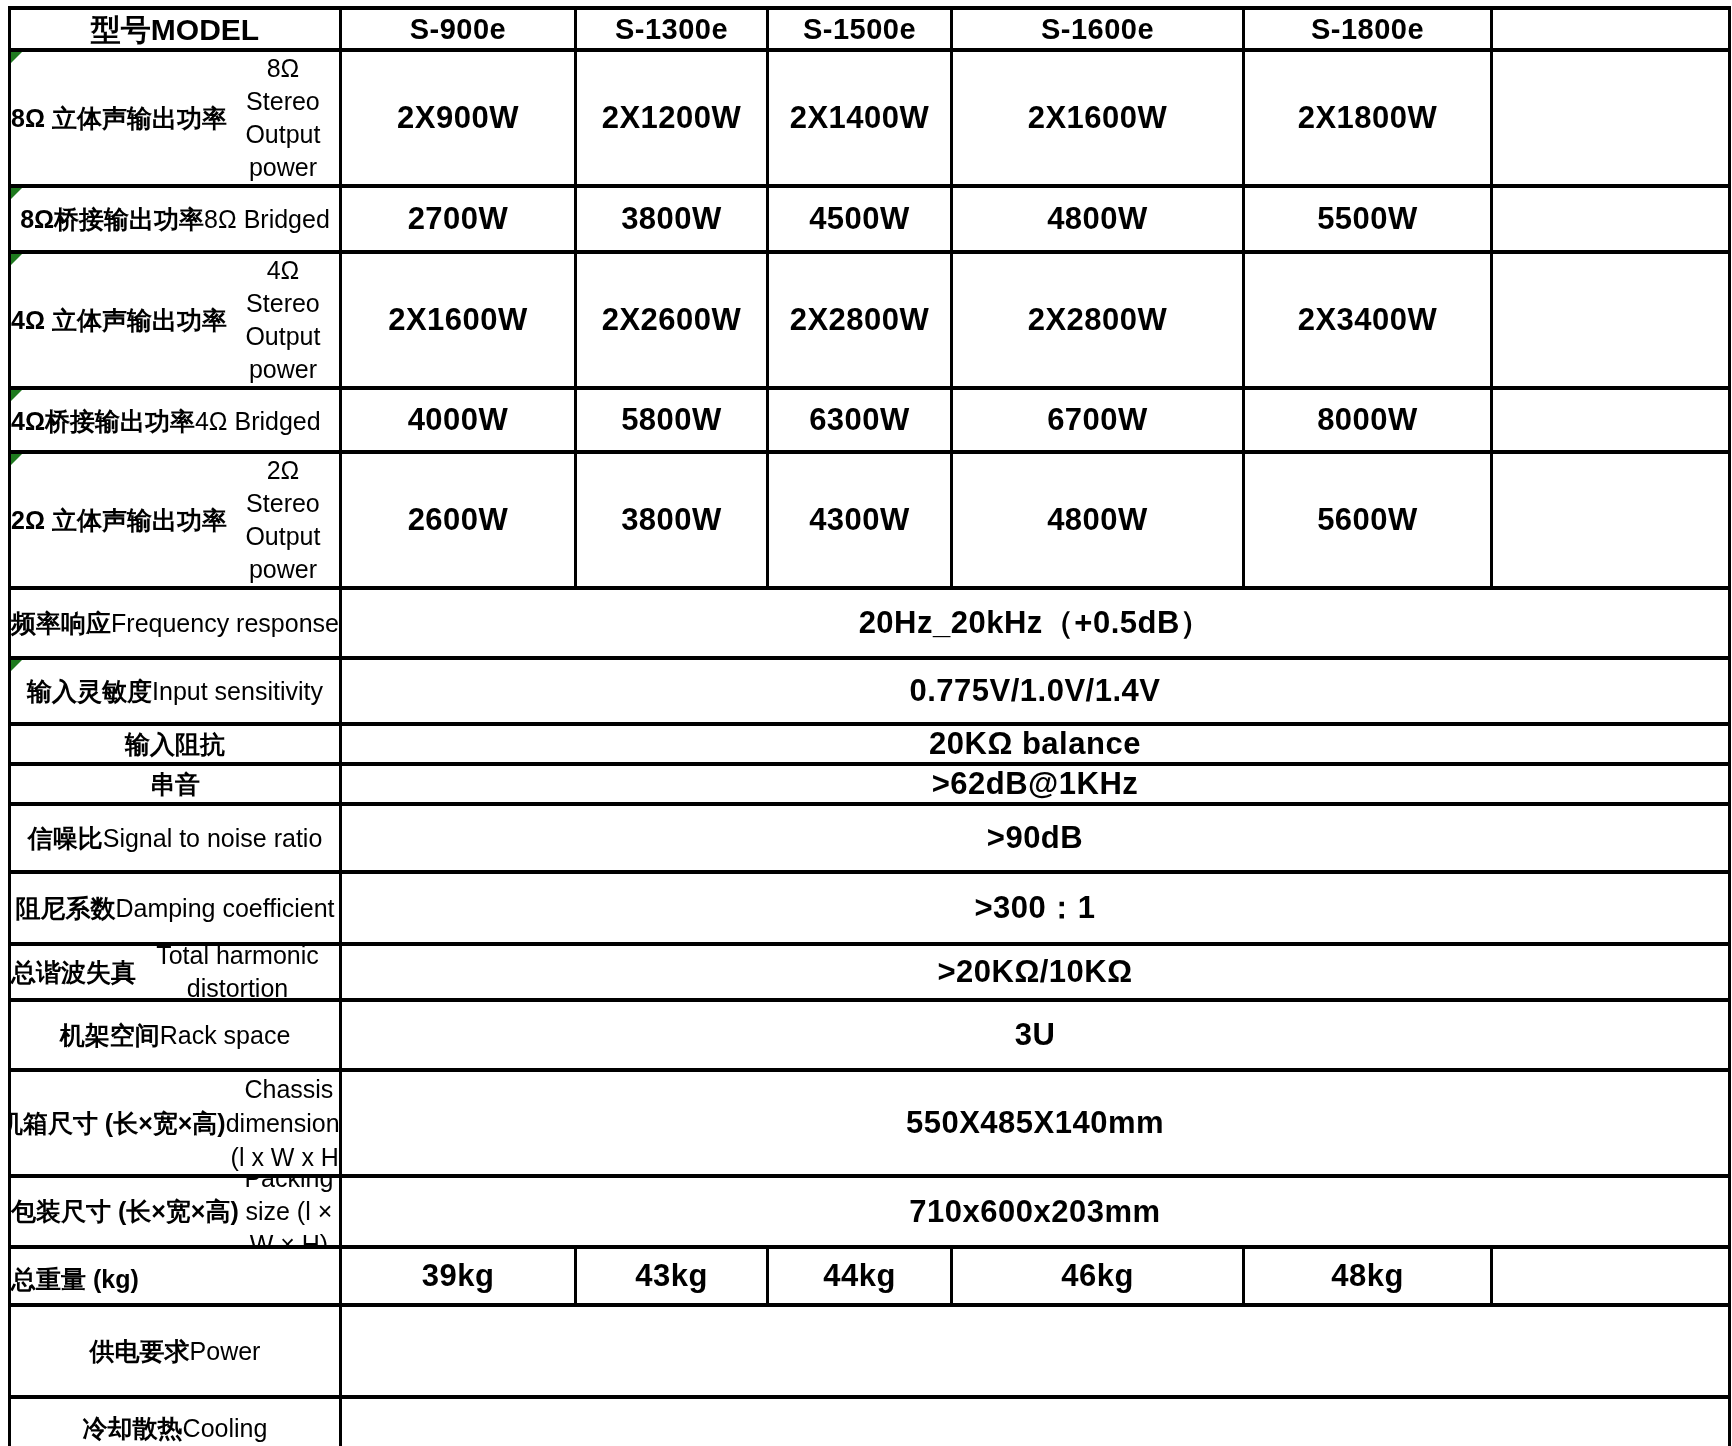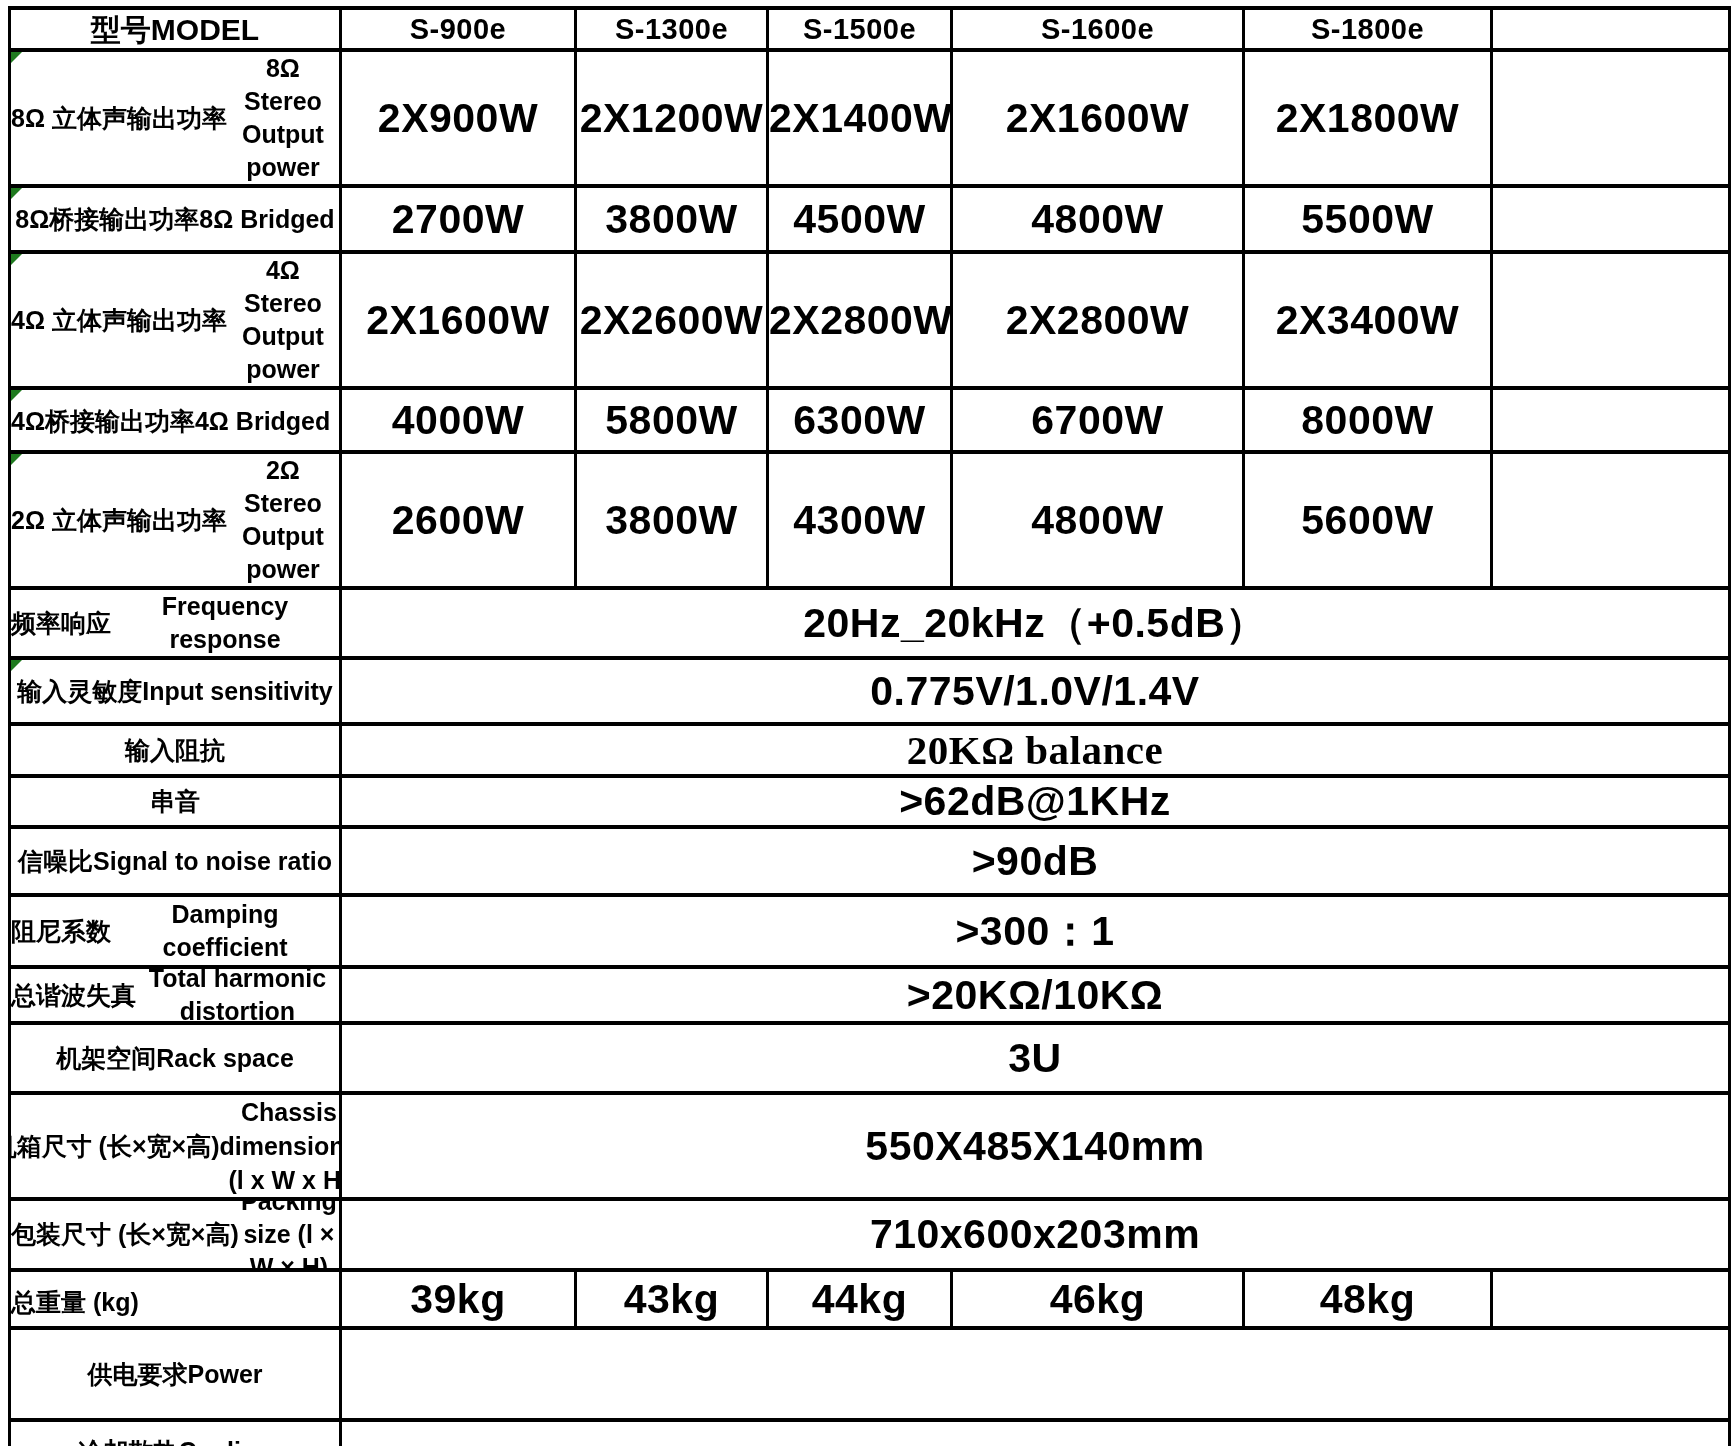--- a/index.html
+++ b/index.html
@@ -10,41 +10,41 @@
     padding:0;margin:0;text-align:center;vertical-align:middle;background:#fff;overflow:hidden;position:relative;}
   
   tr.rh-head td{height:42px;}
   tr.rh-1 td{height:96px;}
   tr.rh-2 td{height:66px;}
   tr.rh-3 td{height:90px;}
   tr.rh-4 td{height:60px;}
   tr.rh-5 td{height:88px;}
   tr.rh-freq td{height:70px;margin-top:16px;}
   tr.rh-sens td{height:66px;}
-  tr.rh-imp td{height:38px;font-family:Liberation Serif, serif;}
+  tr.rh-imp td{height:38px;}
   tr.rh-cross td{height:38px;}
   tr.rh-snr td{height:68px;}
   tr.rh-damp td{height:72px;}
   tr.rh-thd td{height:55px;}
   tr.rh-trans td{height:64px;}
   tr.rh-rack td{height:70px;}
   tr.rh-chas td{height:102px;}
   tr.rh-pack td{height:70px;}
   tr.rh-wt td{height:50px;}
   tr.rh-pow td{height:92px;}
   tr.rh-cool td{height:62px;}
   tr.rh-sliver td{height:5px;border-bottom-width:3px;}
   
   .hd{font-size:30px;font-weight:700;line-height:1.1;}
   .model{font-size:29px;font-weight:700;letter-spacing:0.5px;}
-  .val{font-size:41px;font-weight:700;letter-spacing:0.5px;}
+  .val{font-size:31px;font-weight:700;letter-spacing:0.5px;}
   td.pv{vertical-align:middle;padding-bottom:10px;}
   .lbl{display:flex;flex-direction:row;justify-content:center;align-items:center;overflow:hidden;}
   .lbl .zh{font-size:25px;font-weight:700;line-height:33px;white-space:nowrap;}
-  .lbl .en{font-size:25px;font-weight:700;line-height:33px;}
+  .lbl .en{font-size:25px;font-weight:400;line-height:33px;}
   
   tr.rh-4 .lbl{height:58px;justify-content:flex-start;padding-top:2px;}
   tr.rh-thd .lbl{height:52px;justify-content:flex-end;}
   tr.rh-pack .lbl{height:67px;justify-content:flex-start;}
   tr.rh-wt .lbl{height:47px;justify-content:flex-start;padding-top:7px;}
   tr.rh-chas .lbl .en{line-height:34px;}
   
   .tri{position:absolute;top:0;left:0;width:0;height:0;display:block;
     border-top:11px solid #1f7a1f;border-right:11px solid transparent;}
   td{box-sizing:border-box;}

